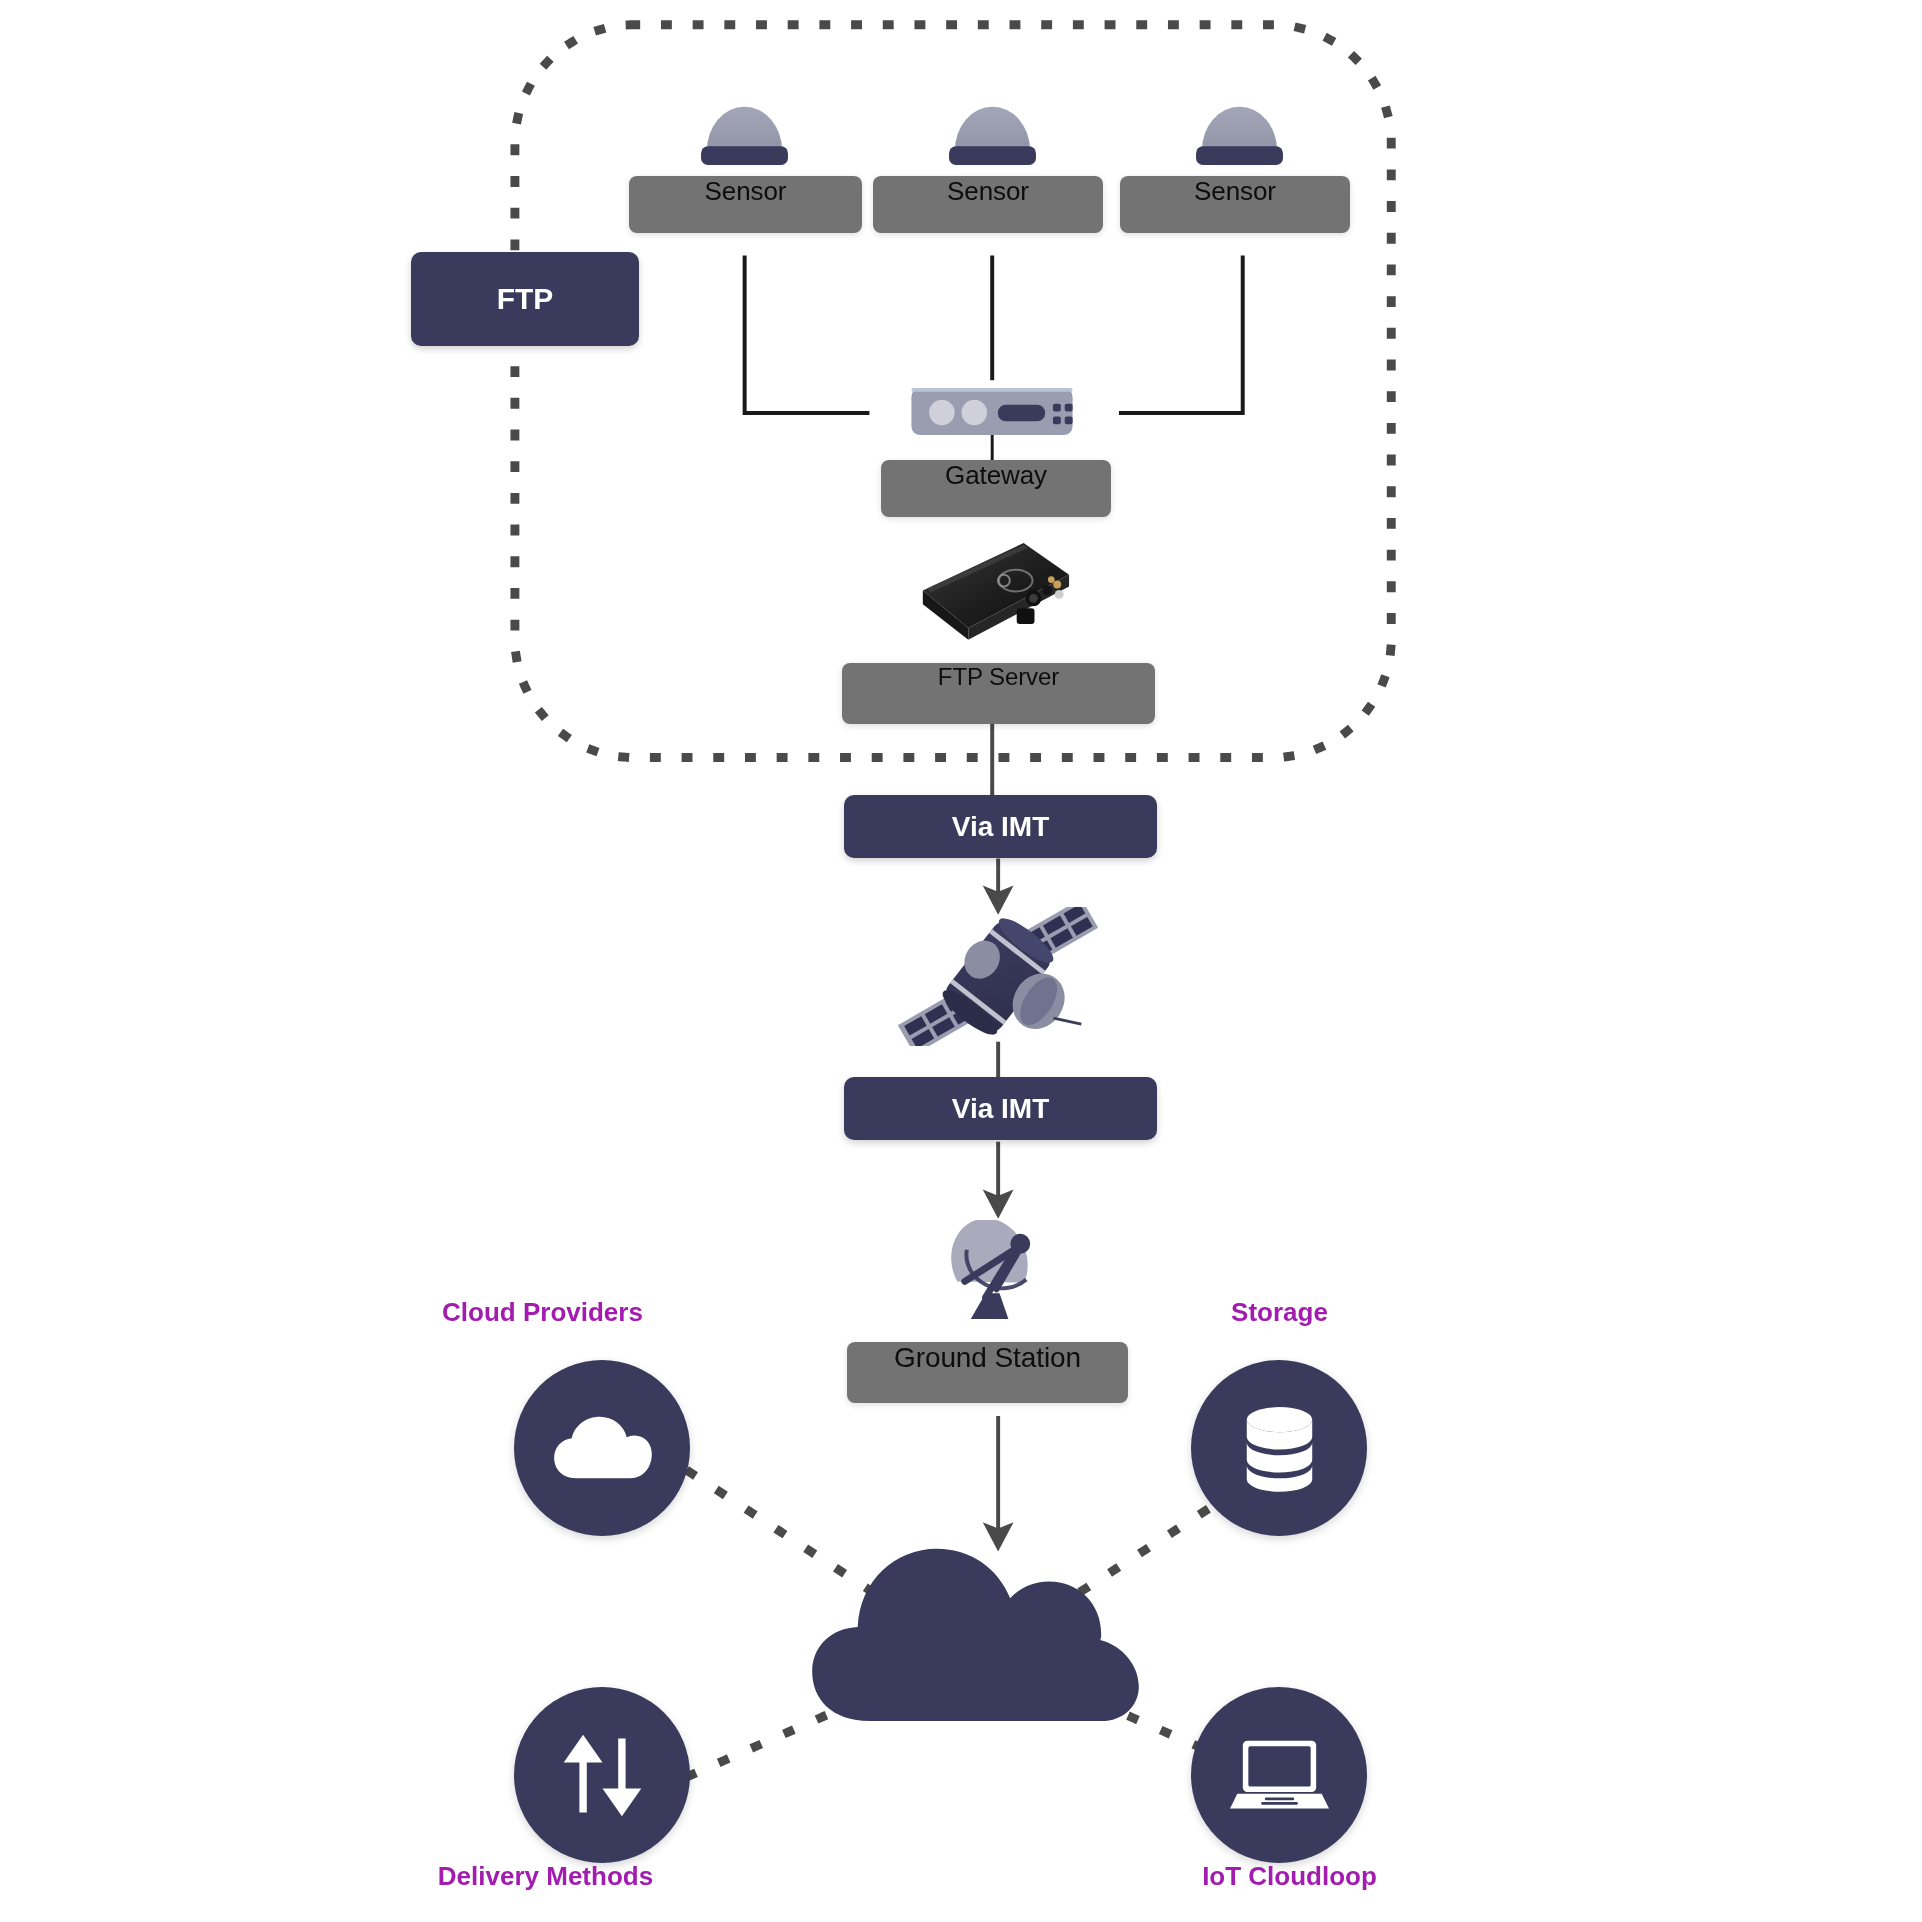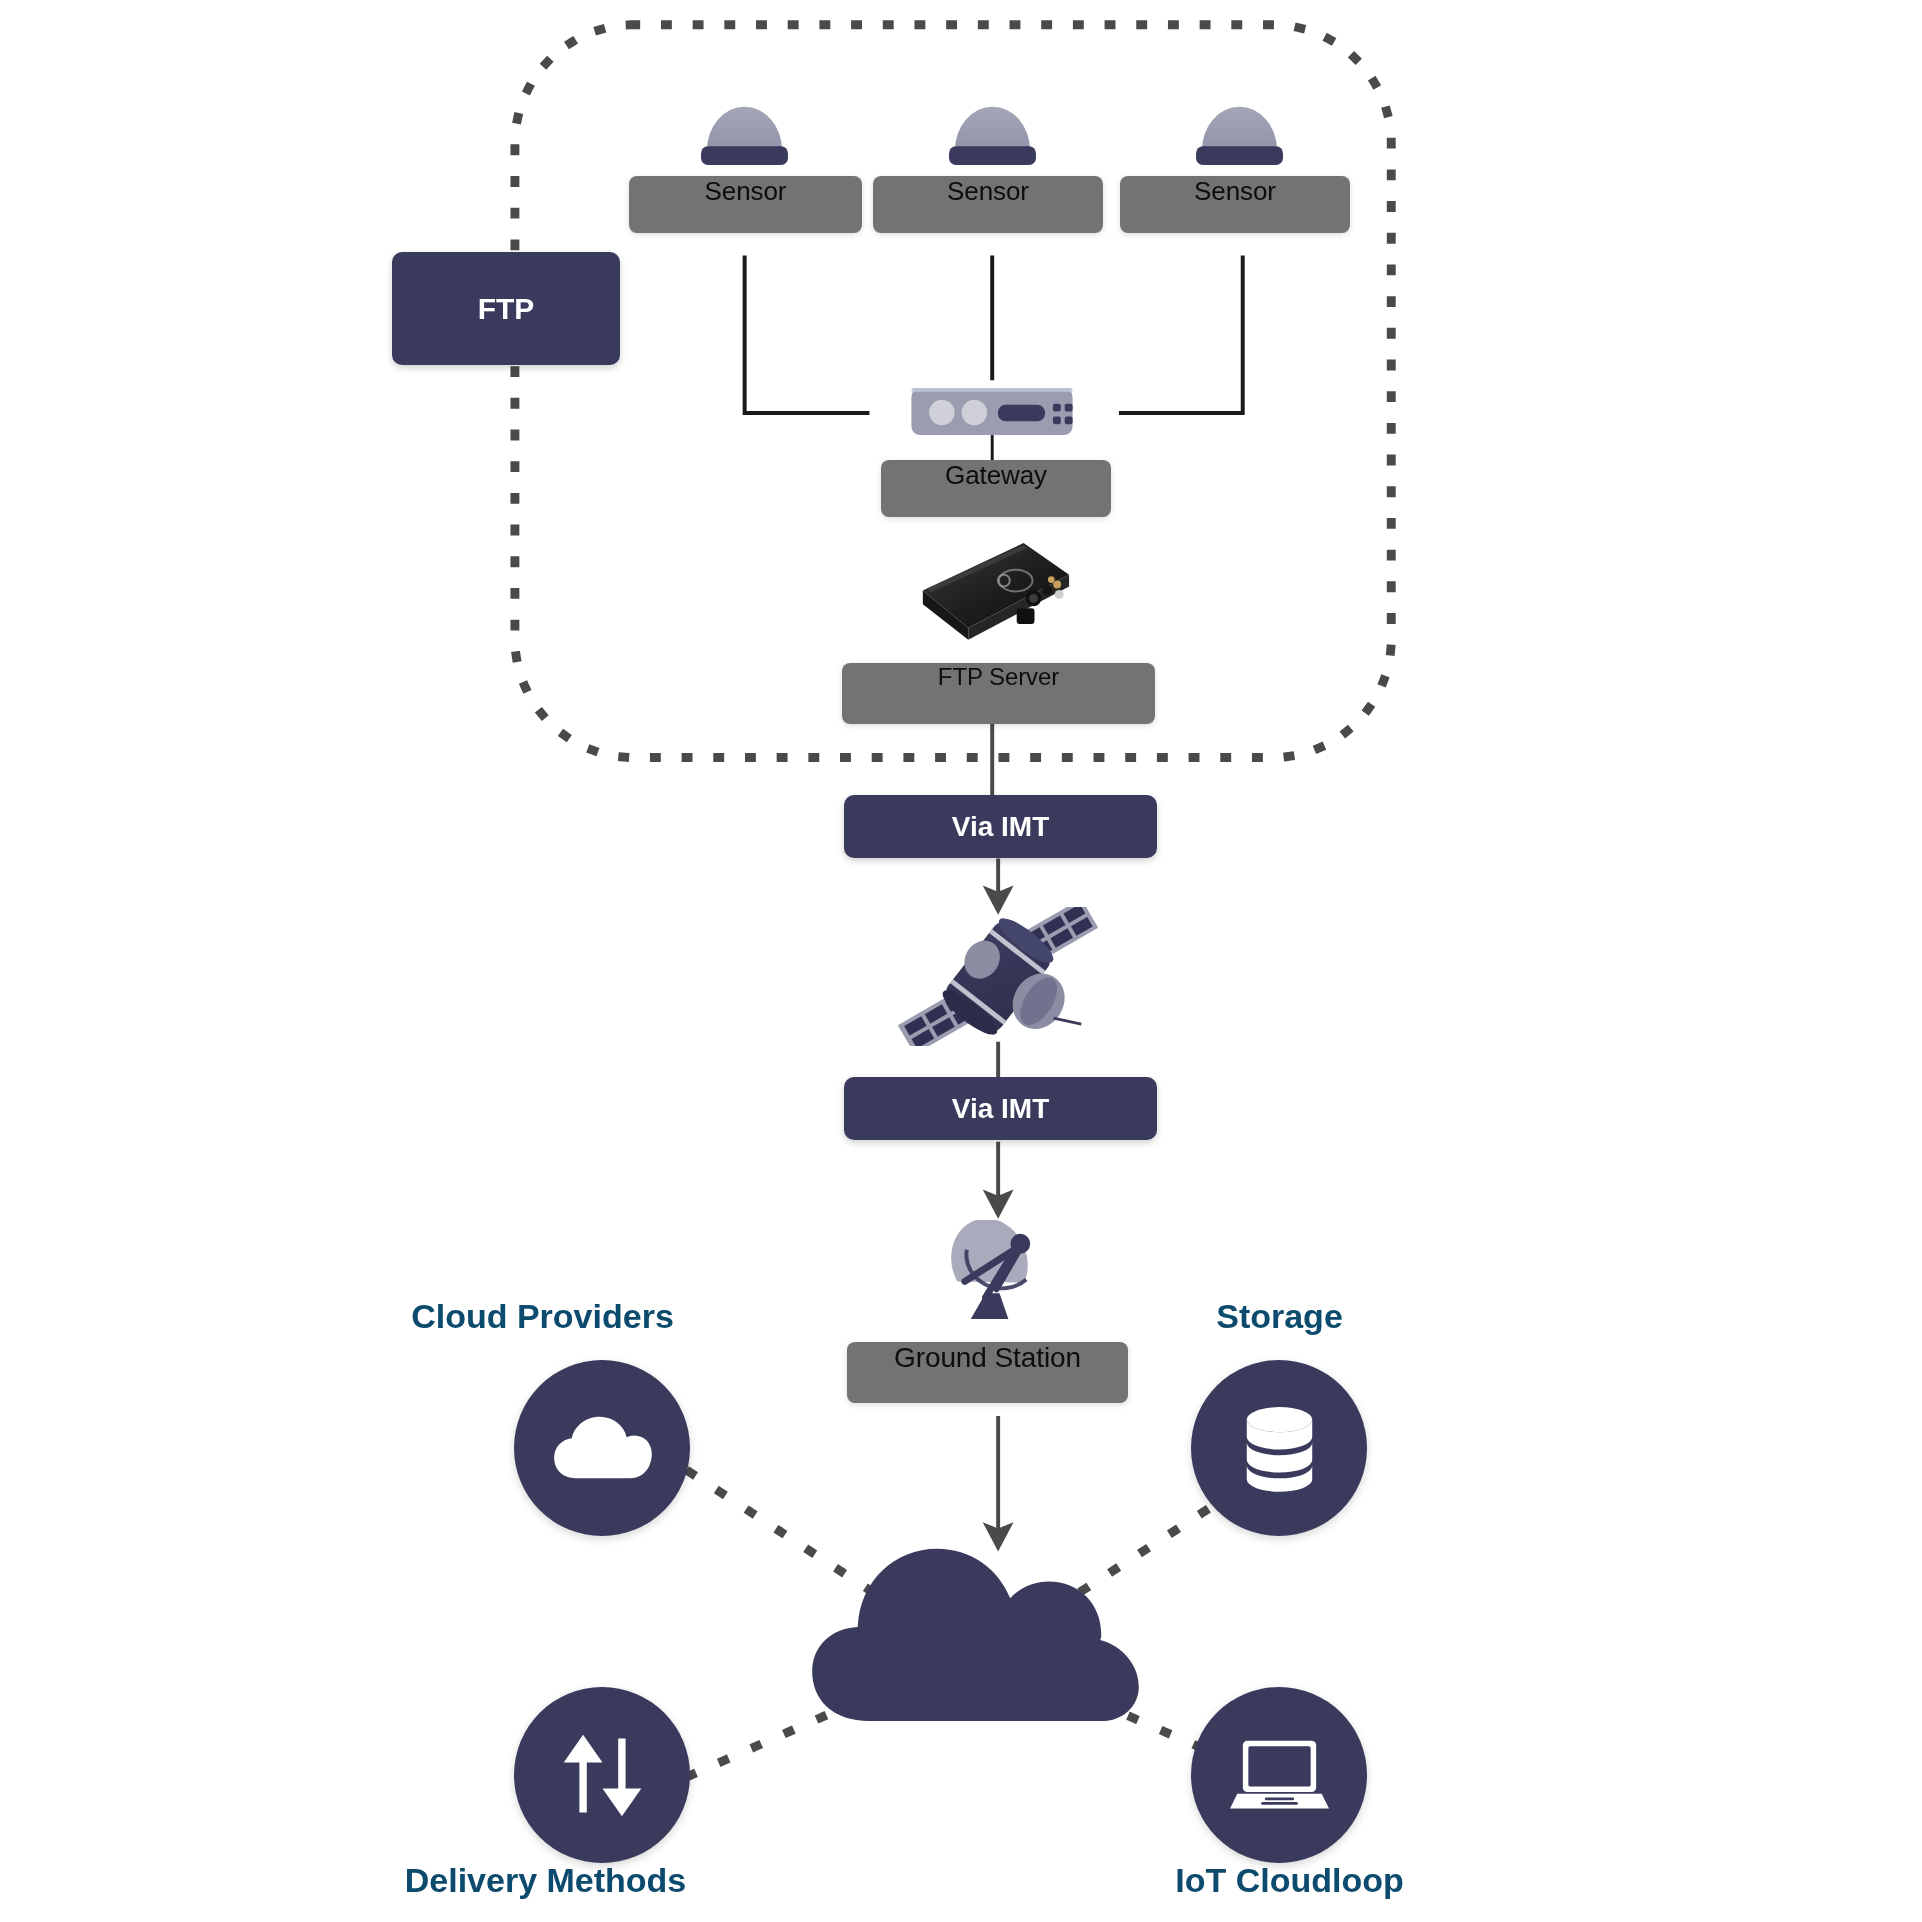--- a/index.html
+++ b/index.html
@@ -70,23 +70,23 @@
     border-radius: 50%;
     background: #393a5c;
     box-shadow: 0 3px 9px rgba(0,0,0,0.16);
     display: flex;
     align-items: center;
     justify-content: center;
     z-index: 7;
   }
   .node-label {
     position: absolute;
-    color: #0c4a6e;
+    color: #a21caf;
     font-weight: 700;
-    font-size: 34px;
+    font-size: 26px;
     white-space: nowrap;
     text-align: center;
     z-index: 7;
   }
 
   
   #cloudloop {
     position: absolute;
     left: 810px; top: 1533px;
     width: 331px; height: 194px;
@@ -200,21 +200,21 @@
   <div class="chip" style="left:629px; top:176px; width:233px; height:57px; font-size:26px;">
     <span>Sensor</span>
   </div>
   <div class="chip" style="left:873px; top:176px; width:230px; height:57px; font-size:26px;">
     <span>Sensor</span>
   </div>
   <div class="chip" style="left:1120px; top:176px; width:230px; height:57px; font-size:26px;">
     <span>Sensor</span>
   </div>
 
-  <div class="chip-dark" style="left:392px; top:252px; width:228px; height:113px; font-size:30px;">
+  <div class="chip-dark" style="left:411px; top:252px; width:228px; height:94px; font-size:30px;">
     <span>FTP</span>
   </div>
 
   <div class="gateway-icon" style="left:909px; top:384px;">
     <svg viewBox="0 0 168 58" width="166" height="57">
       <rect x="2" y="4" width="164" height="48" rx="9" fill="#9a9cb0"></rect>
       <rect x="2" y="4" width="164" height="4" rx="2" fill="#b8c3d6"></rect>
       <circle cx="33" cy="29" r="13" fill="#cfd0da"></circle>
       <circle cx="66" cy="29" r="13" fill="#cfd0da"></circle>
       <rect x="90" y="21" width="48" height="17" rx="8" fill="#393a5c"></rect>

